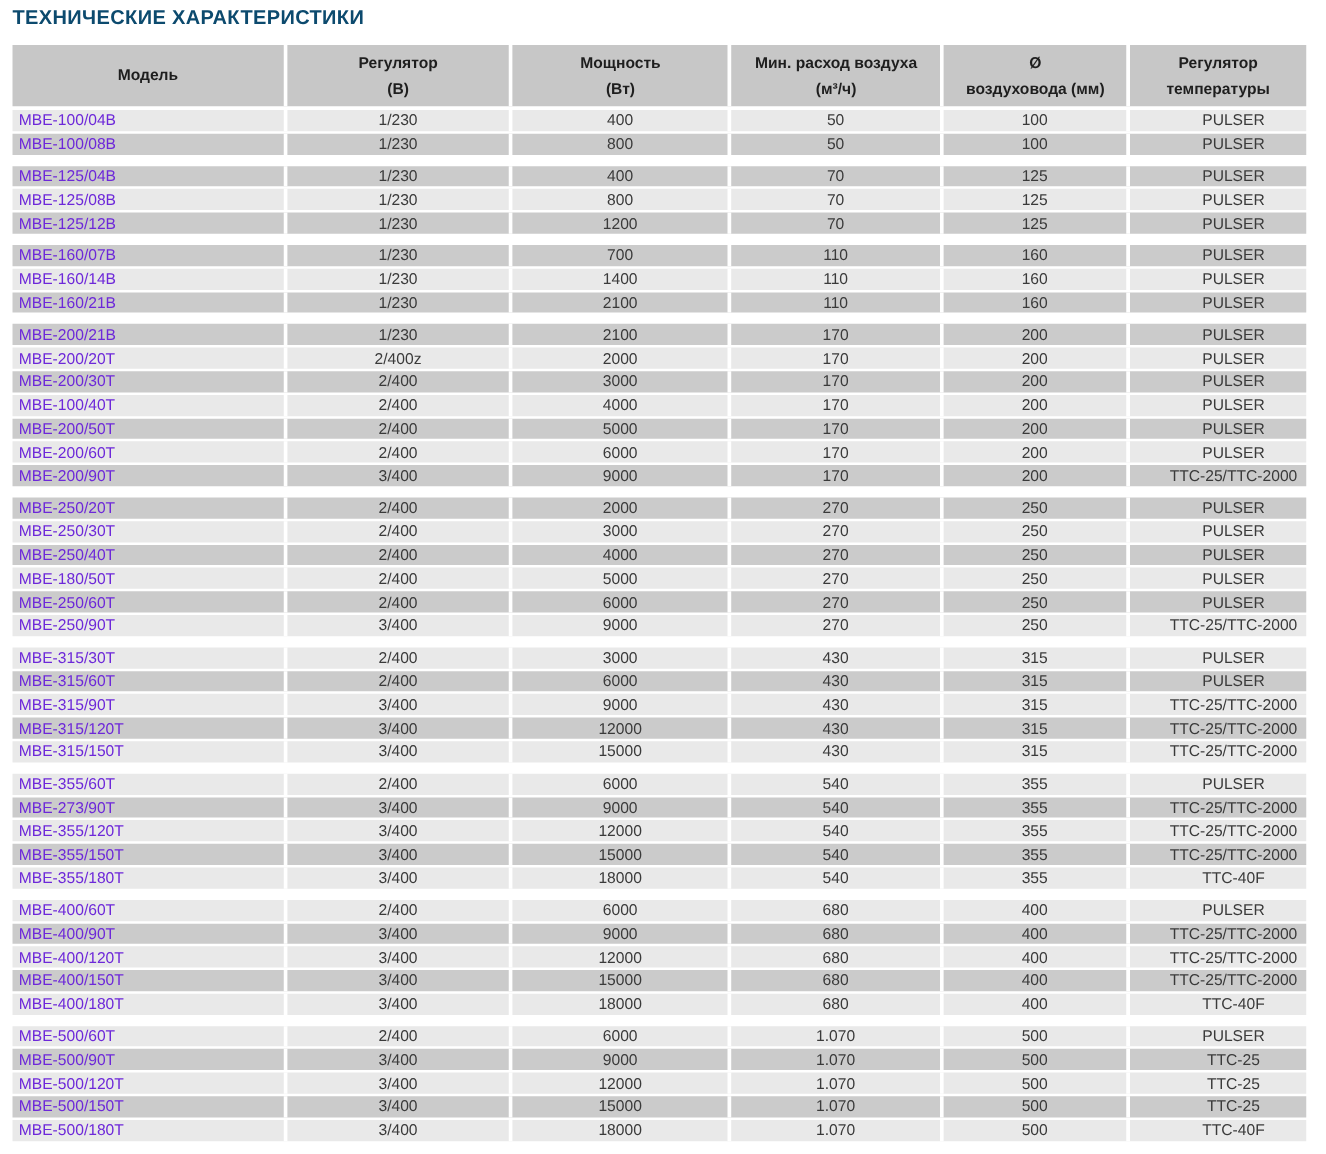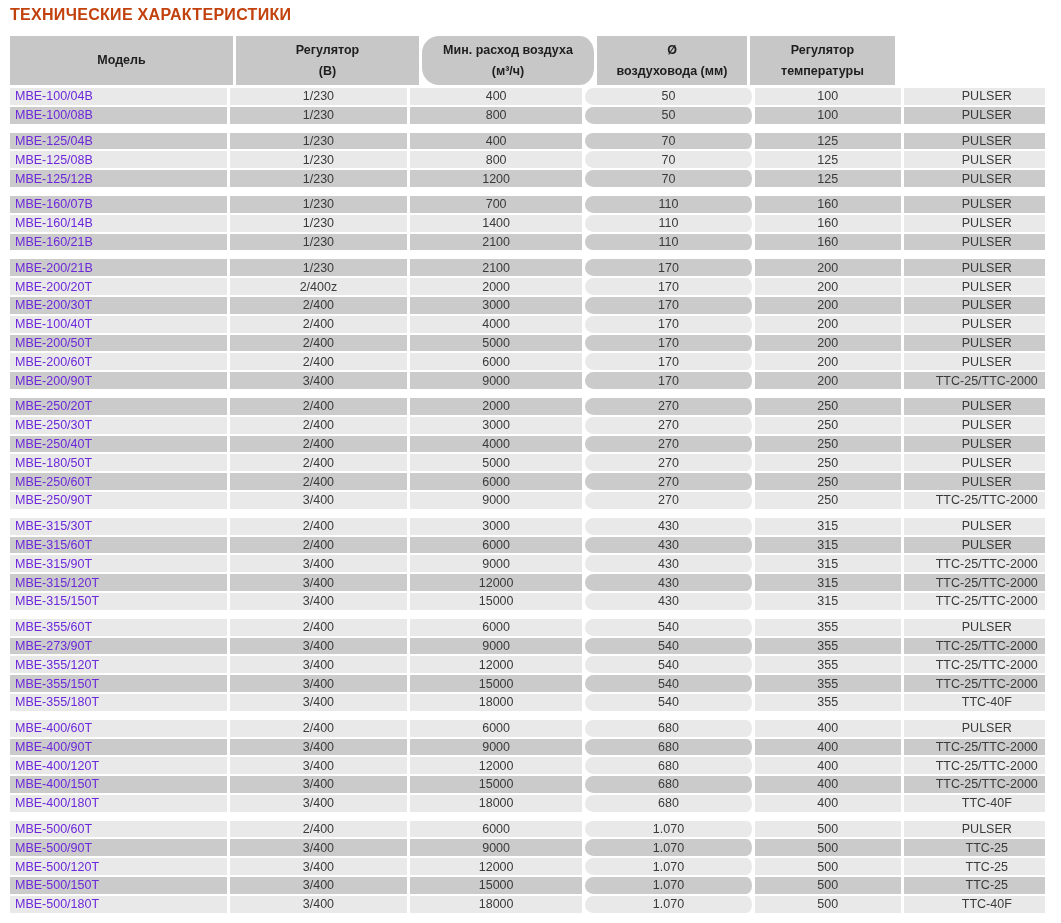--- a/index.html
+++ b/index.html
@@ -3,29 +3,29 @@
 <meta charset="utf-8">
 <style>
   * { margin:0; padding:0; box-sizing:border-box; }
   html,body { background:#ffffff; }
   body {
     width:1061px; height:923px; overflow:hidden;
     font-family:"Liberation Sans", sans-serif;
   }
   .page { padding:6px 0 0 10px; }
   .title {
-    font-size:16px; font-weight:bold; color:#c2410c;
+    font-size:16px; font-weight:bold; color:#0c4a6e;
     letter-spacing:0.3px; margin-bottom:12px;
   }
   .spec-table { width:1035px; }
   
   .c0 { width:226px; }
   .c1 { width:186px; }
   .c2 { width:180px; }
-  .c3 { width:175px;border-radius:17px; }
+  .c3 { width:175px; }
   .c4 { width:153px; }
   .c5 { width:145px; }
   .header-row { display:flex; }
   .hcell {
     background:#c7c7c7;
     height:49px;
     border-right:3px solid #ffffff;
     display:flex; flex-direction:column; justify-content:center; align-items:center;
     text-align:center;
     font-size:12.5px; font-weight:bold; color:#1e1e1e;
@@ -57,20 +57,24 @@
   <div class="spec-table">
     <div class="header-row">
       <div class="hcell c0">
         <span class="hline">Модель</span>
 
       </div>
       <div class="hcell c1">
         <span class="hline">Регулятор</span>
         <span class="hline">(В)</span>
       </div>
+      <div class="hcell c2">
+        <span class="hline">Мощность</span>
+        <span class="hline">(Вт)</span>
+      </div>
       <div class="hcell c3">
         <span class="hline">Мин. расход воздуха</span>
         <span class="hline">(м³/ч)</span>
       </div>
       <div class="hcell c4">
         <span class="hline">Ø</span>
         <span class="hline">воздуховода (мм)</span>
       </div>
       <div class="hcell c5">
         <span class="hline">Регулятор</span>

